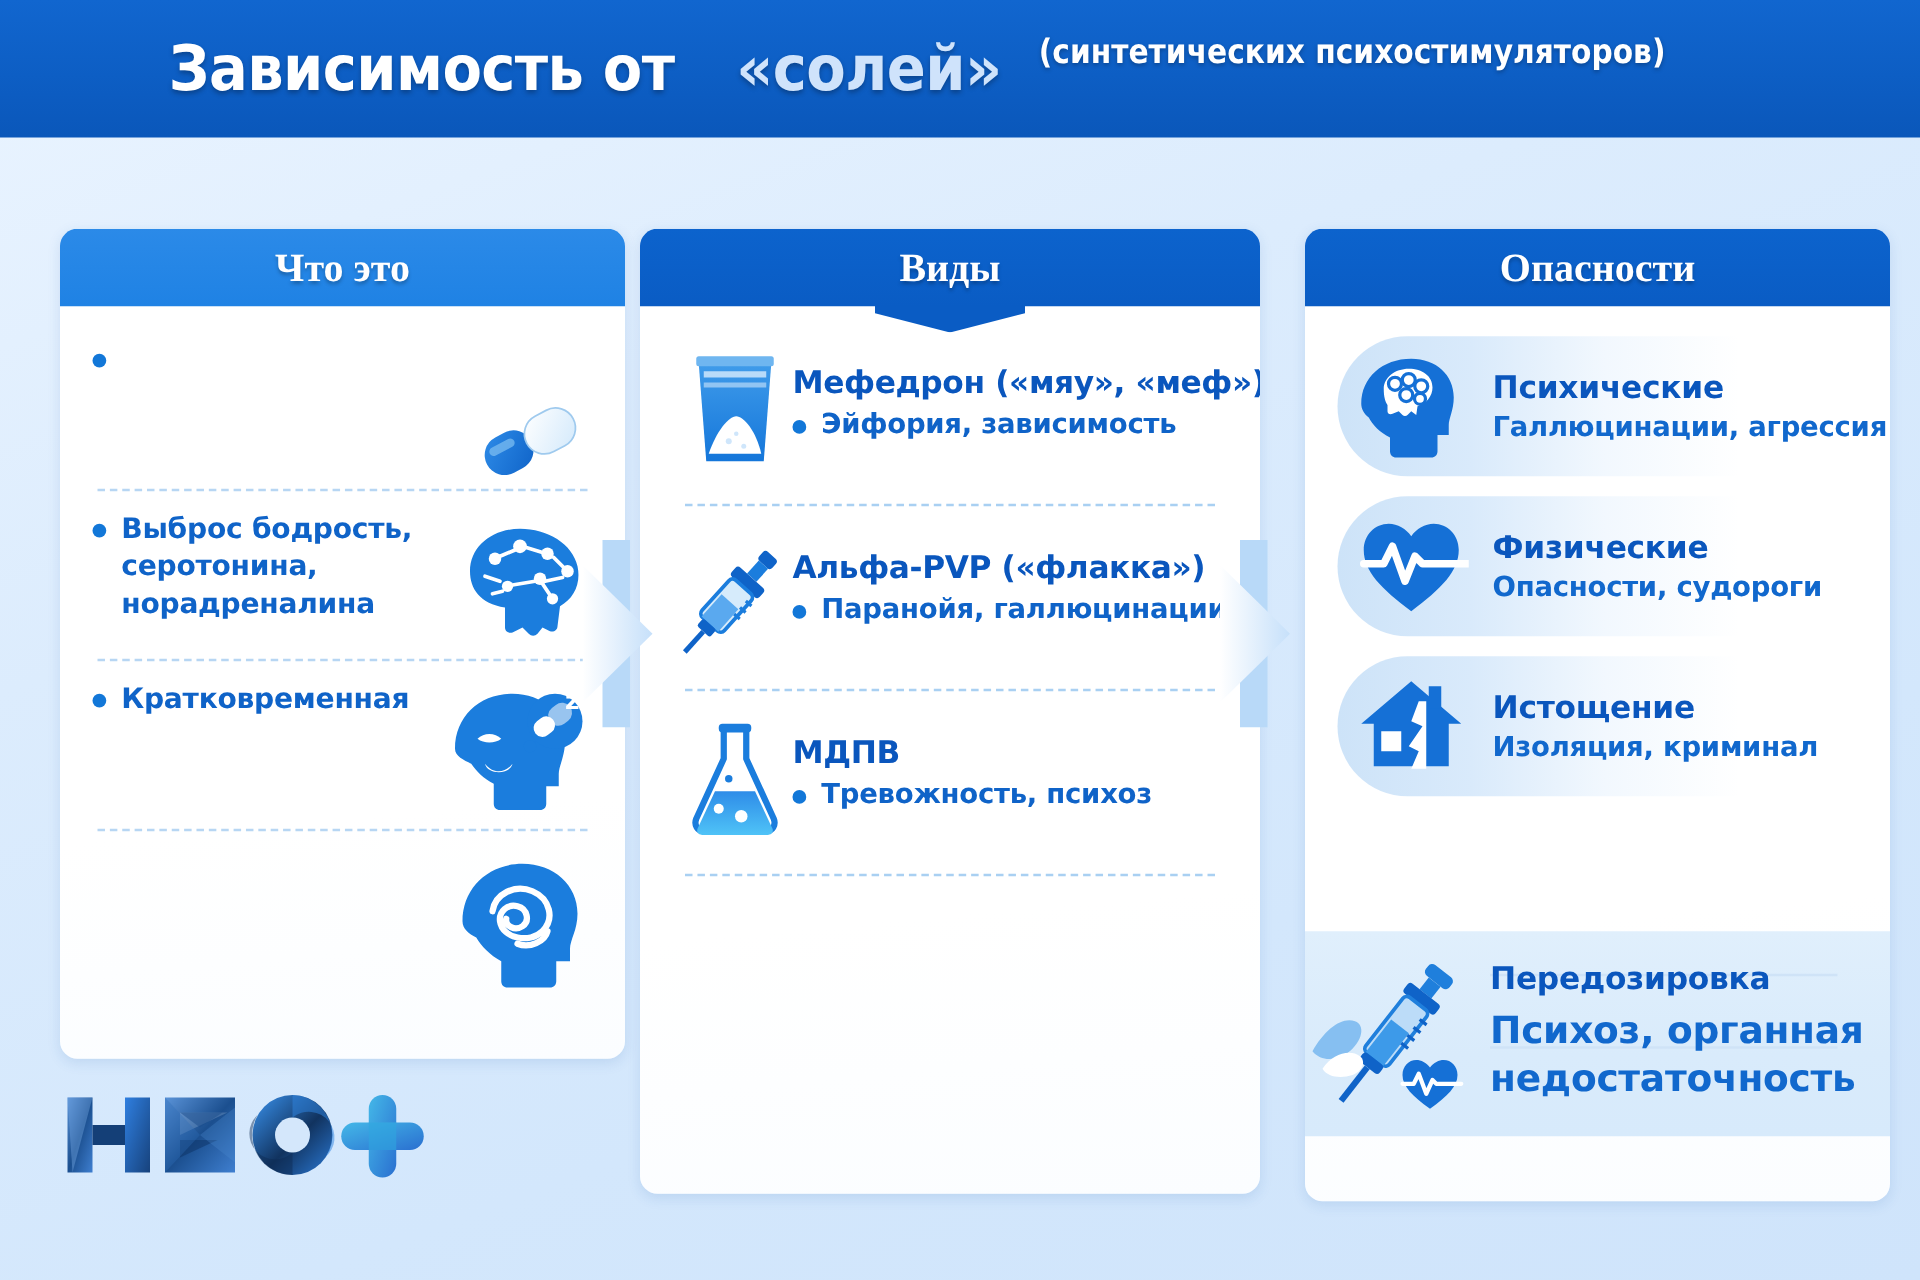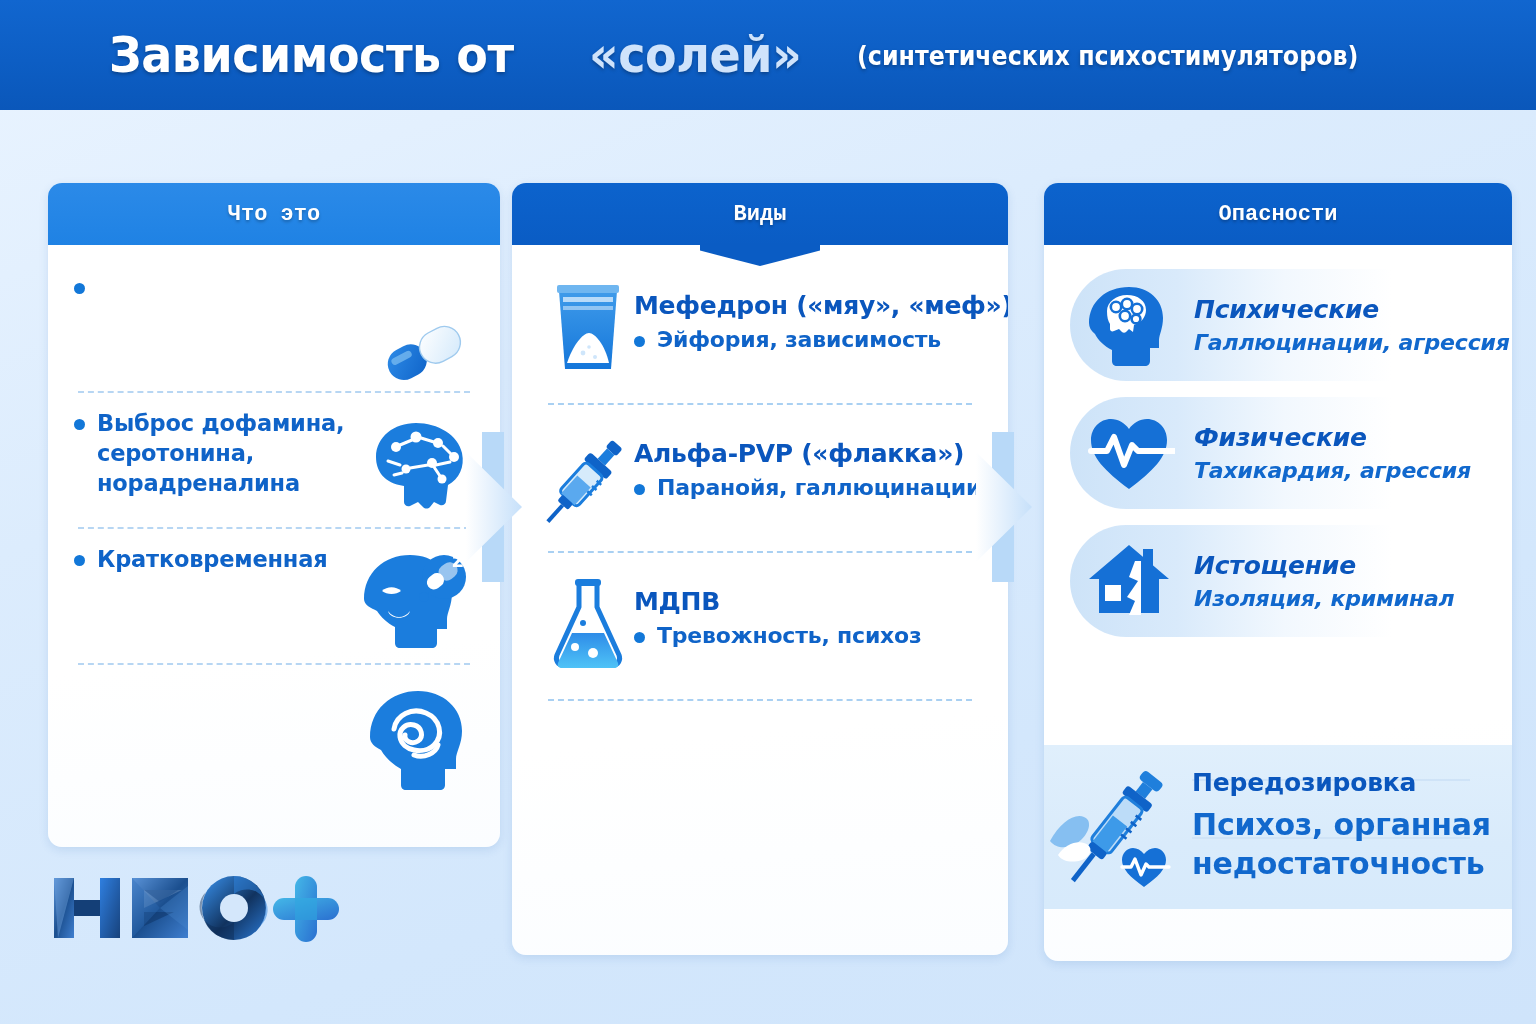--- a/index.html
+++ b/index.html
@@ -13,23 +13,22 @@
     position: relative;
   }
 
   
   .topbar {
     position: absolute; left: 0; top: 0; width: 1536px; height: 110px;
     background: linear-gradient(180deg, #1166cf 0%, #0d5ec4 55%, #0a57ba 100%);
     display: flex; align-items: center; justify-content: center;
   }
   .title-wrap {
-    display: flex; align-items: center; white-space: nowrap;
+    display: flex; align-items: flex-start; white-space: nowrap;
     text-shadow: 0 2px 4px rgba(0,0,0,.28);
-    gap: 26px;
   }
   .t-main {
     font-size: 50px; font-weight: bold; color: #ffffff;
     letter-spacing: -0.5px;
     font-family: "DejaVu Sans", sans-serif;
     transform: scaleX(0.92); transform-origin: left center;
   }
   .t-quote {
     font-size: 50px; font-weight: bold; color: #cfe3fb;
     letter-spacing: -0.5px; margin-left: 14px;
@@ -46,23 +45,23 @@
   
   .card {
     position: absolute;
     background: linear-gradient(175deg,#ffffff 0%,#ffffff 70%,#fbfdff 100%);
     border-radius: 14px;
     box-shadow: 0 3px 10px rgba(30,90,170,.13);
     overflow: hidden;
   }
   .card-head {
     height: 62px; display: flex; align-items: center; justify-content: center;
-    color: #fff; font-weight: bold; font-size: 22px;
+    color: #fff; font-weight: bold; font-size: 32px;
     text-shadow: 0 2px 3px rgba(0,0,0,.25);
-    font-family: Liberation Mono, monospace;
+    font-family: Liberation Serif, serif;
     position: relative;
   }
   .head-a { background: linear-gradient(180deg,#2b8ae8 0%,#1f82e4 100%); }
   .head-b { background: linear-gradient(180deg,#0c63cd 0%,#0a5cc4 100%); }
   .head-c { background: linear-gradient(180deg,#0c63cd 0%,#0a5cc4 100%); }
 
   .notch {
     position: absolute; left: 50%; transform: translateX(-50%);
     bottom: -21px; width: 120px; height: 22px;
     background: #0a5cc4;
@@ -126,21 +125,21 @@
   .c3-white { position: relative; height: 500px; padding: 16px 0 0 0; }
   .c3-item {
     position: relative; height: 128px; display: flex; align-items: center;
   }
   .c3-pill {
     position: absolute; left: 26px; top: 8px; width: 412px; height: 112px;
     border-radius: 56px;
     background: linear-gradient(90deg, #cde3f8 0%, #d9eafb 26%, #f2f8fe 52%, #ffffff 78%, #ffffff 100%);
   }
   .c3-iconwrap { position: relative; width: 118px; flex: none; display:flex; align-items:center; justify-content:center; margin-left: 26px; }
-  .c3-txt { position: relative; padding-left: 6px; font-style: italic; }
+  .c3-txt { position: relative; padding-left: 6px; }
   .c3-title {
     color: #0a56bd; font-size: 25px; font-weight: bold;
     font-family: "DejaVu Sans", sans-serif; letter-spacing: -0.2px;
   }
   .c3-desc {
     color: #1168cd; font-size: 22px; font-weight: 600; margin-top: 6px;
     font-family: "DejaVu Sans", sans-serif; letter-spacing: -0.2px;
   }
 
   
@@ -217,21 +216,21 @@
           </g>
         </svg>
       </div>
     </div>
     <hr class="divider-dash">
 
     <div class="c1-item">
       <div class="c1-row">
         <span class="dot"></span>
         <div class="c1-text">
-          <span>Выброс <b>дофамина</b>,</span>
+          <span>Выброс <b>бодрость</b>,</span>
           <span class="l2">серотонина, норадреналина</span>
         </div>
       </div>
       <div class="ic1" id="ic-brain">
         <svg width="118" height="104" viewBox="0 0 118 104">
           <path d="M18 44c0-20 18-34 40-34s42 12 46 30c3 14-3 26-14 32l-2 16c0 3-3 5-6 4l-6-3-4 5c-2 2-5 2-7 0l-5-5-8 4c-3 1-6-1-6-4V73C26 70 18 58 18 44z" fill="#1b7ddd"></path>
           <g stroke="#ffffff" stroke-width="3" fill="none" stroke-linecap="round">
             <circle cx="38" cy="34" r="5" fill="#fff" stroke="none"></circle>
             <circle cx="58" cy="24" r="5.5" fill="#fff" stroke="none"></circle>
             <circle cx="80" cy="30" r="5" fill="#fff" stroke="none"></circle>
@@ -421,21 +420,21 @@
     <div class="c3-item">
       <div class="c3-pill"></div>
       <div class="c3-iconwrap">
         <svg width="92" height="92" viewBox="0 0 92 92">
           <path d="M46 82C22 64 8 50 8 33 8 21 17 12 28 12c7 0 14 4 18 10 4-6 11-10 18-10 11 0 20 9 20 21 0 17-14 31-38 49z" fill="#1570d6"></path>
           <path d="M8 44h16l7-14 10 28 8-20 6 6h37" fill="none" stroke="#fff" stroke-width="6" stroke-linejoin="round" stroke-linecap="round"></path>
         </svg>
       </div>
       <div class="c3-txt">
         <div class="c3-title">Физические</div>
-        <div class="c3-desc">Тахикардия, агрессия</div>
+        <div class="c3-desc">Опасности, судороги</div>
       </div>
     </div>
 
     <div class="c3-item">
       <div class="c3-pill"></div>
       <div class="c3-iconwrap">
         <svg width="92" height="92" viewBox="0 0 92 92">
           <path d="M46 10L6 44h10v34h60V44h10z" fill="#1570d6"></path>
           <rect x="60" y="14" width="10" height="18" fill="#1570d6"></rect>
           <path d="M52 26l-6 16 9 4-11 16 8 4-6 14h12V26z" fill="#fff"></path>

